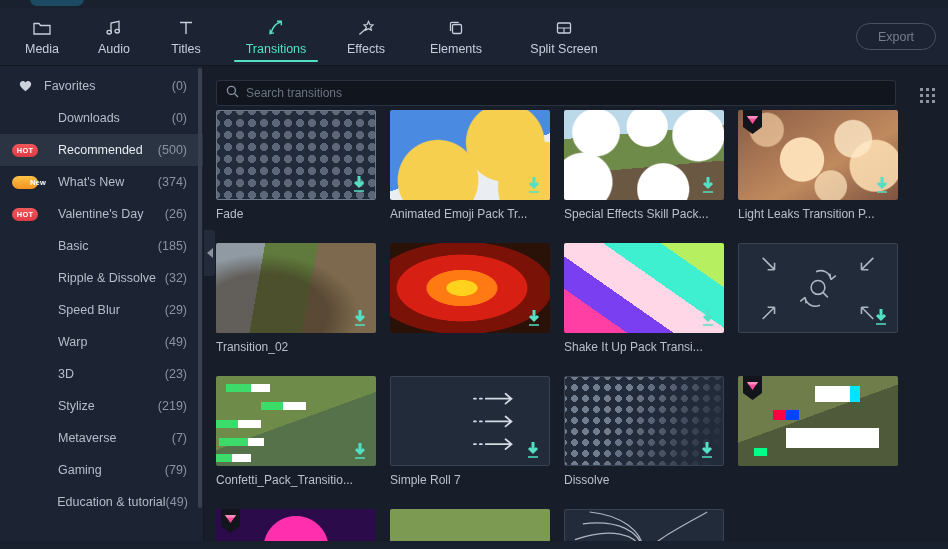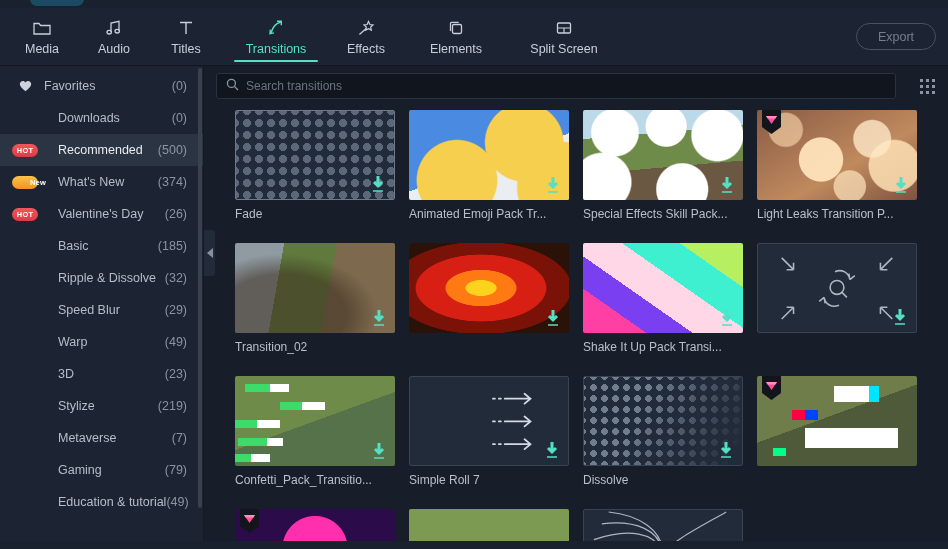--- a/index.html
+++ b/index.html
@@ -54,21 +54,21 @@
   
   .sidebar {
     width: 204px; background: #1c2433;
     padding-top: 4px; position: relative;
     border-right: 1px solid #141a25;
     overflow: hidden;
   }
   .sb-row {
     height: 32px; display: flex; align-items: center;
     padding: 0 16px 0 12px; cursor: pointer;
-    color: #b6bdc9; font-size: 12.5px;
+    color: #b6bdc9; font-size: 12.5px; justify-content: center;
   }
   .sb-row.active { background: #2b3442; color: #e8ecf2; }
   .sb-badge {
     width: 26px; height: 13px; border-radius: 7px;
     font-size: 7.5px; font-weight: bold; color: #fff;
     display: flex; align-items: center; justify-content: center;
     margin-right: 20px; letter-spacing: .2px; flex: none;
   }
   .sb-badge.hot { background: linear-gradient(180deg,#f2565a,#e03a44); }
   .sb-badge.new { background: linear-gradient(180deg,#fcc247,#f39320); padding-left: 26px; }
@@ -91,21 +91,21 @@
   .tri-left {
     width: 0; height: 0;
     border-top: 5px solid transparent;
     border-bottom: 5px solid transparent;
     border-right: 6px solid #8a919e;
   }
 
   
   .content { flex: 1; background: #171d29; position: relative; overflow: hidden; }
   .searchbar {
-    height: 40px; display: flex; align-items: center;
+    height: 40px; display: flex; align-items: flex-end;
     padding: 0 10px 0 12px; gap: 20px;
   }
   .searchbox {
     flex: 1; height: 26px; background: #10151e;
     border: 1px solid #2a3240; border-radius: 3px;
     display: flex; align-items: center; padding: 0 9px; gap: 7px;
   }
   .searchbox input {
     flex: 1; background: transparent; border: none; outline: none;
     color: #cfd5de; font-size: 12px;
@@ -119,21 +119,21 @@
     align-content: center; justify-content: center;
   }
   .gridtoggle i { background: #8c94a2; display: block; width: 3px; height: 3px; }
 
   .grid {
     padding: 4px 10px 0 12px;
     display: grid;
     grid-template-columns: repeat(4, 160px);
     gap: 22px 14px;
   }
-  .cell { width: 172px; cursor: pointer; margin-left: 19px; }
+  .cell { width: 172px; cursor: pointer; }
   .thumb {
     width: 160px; height: 90px; border-radius: 2px;
     position: relative; overflow: hidden; background: #222b3a;
   }
   .thumb.selected { outline: 1px solid #6d7a8c; outline-offset: -1px; }
   .thumb.framed { border: 1px solid #3a4354; }
   .caption {
     margin-top: 7px; font-size: 12px; color: #b9c0cb;
     white-space: nowrap; overflow: hidden; text-overflow: ellipsis;
   }

